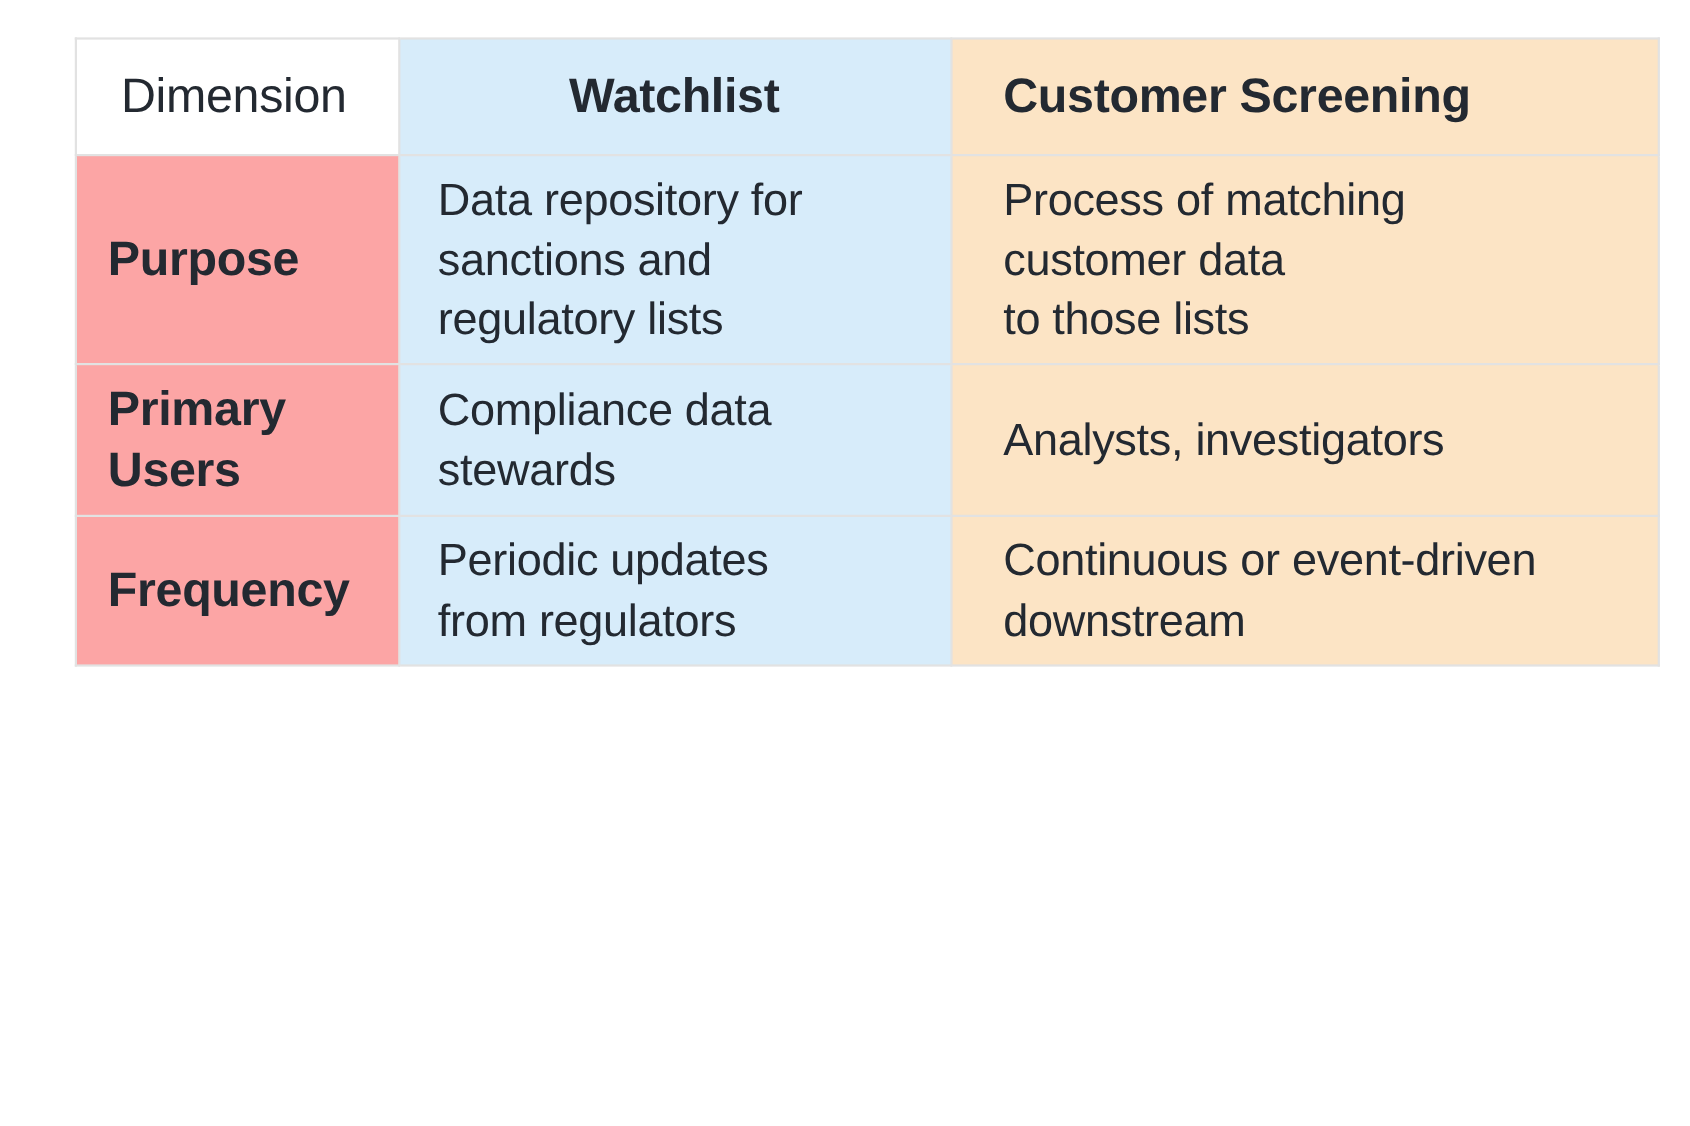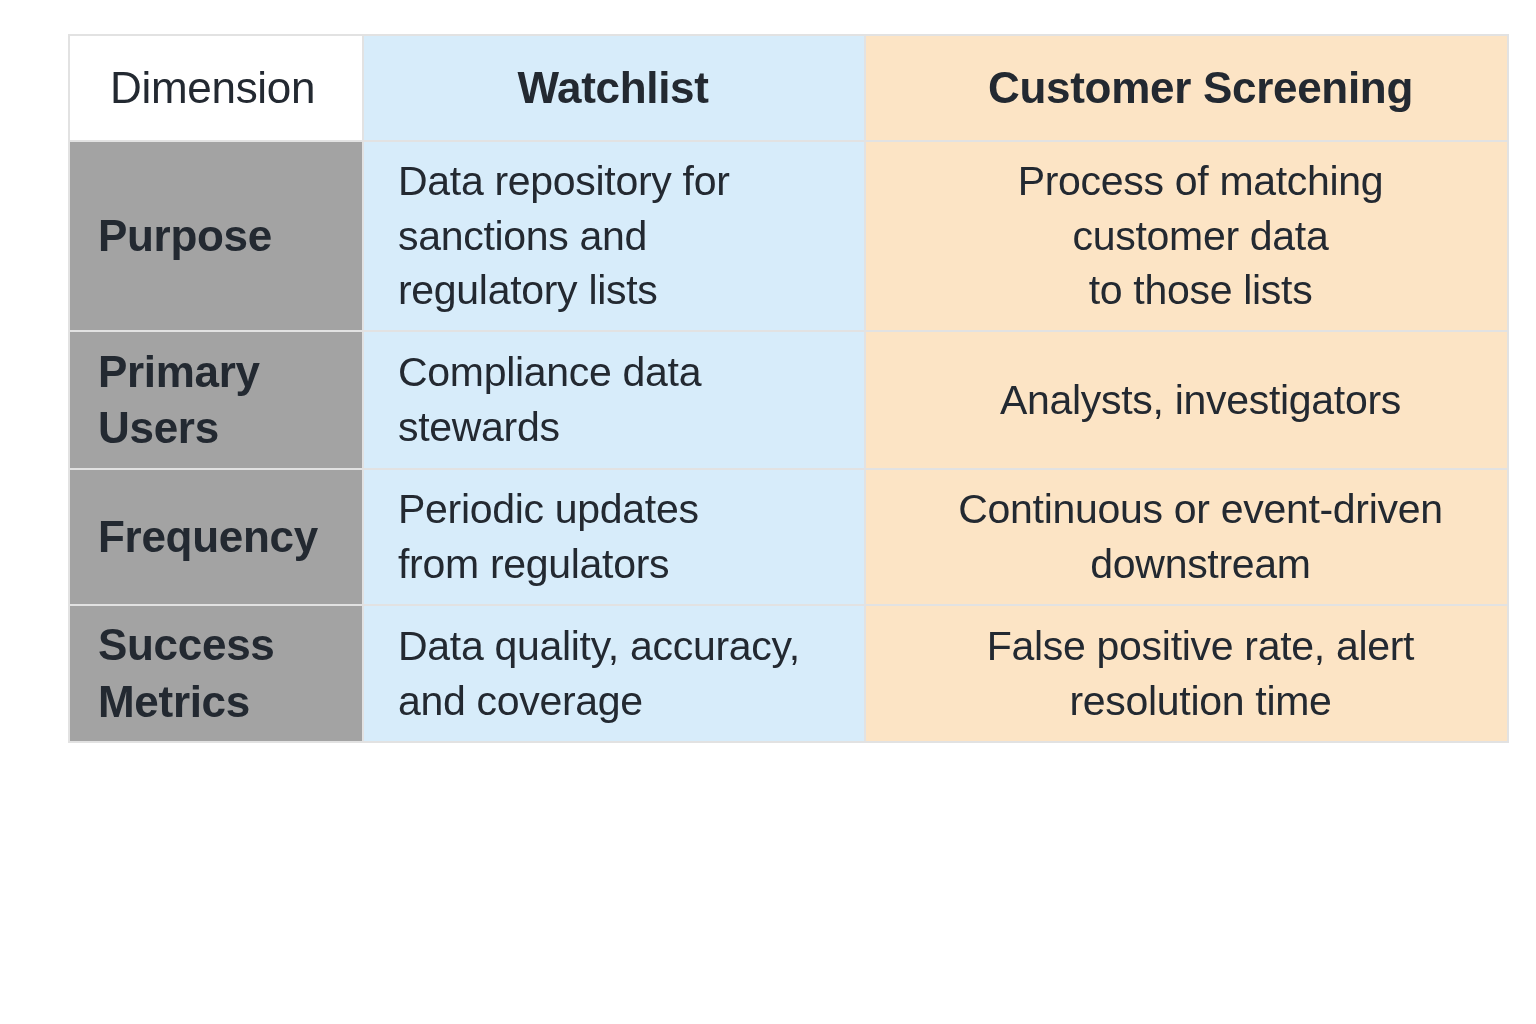--- a/index.html
+++ b/index.html
@@ -53,26 +53,26 @@
   tbody tr:nth-child(5) { height: 136px; }
 
   thead th { font-size: 44px; font-weight: 700; padding-left: 40px; }
   thead th.col-dim { font-weight: 400; }
   thead th.col-watch { text-align: center; padding-left: 16px; }
 
   td.col-dim {
     font-weight: 700;
     font-size: 44px;
     line-height: 1.28;
-    background: #a3a3a3;
+    background: #fca5a5;
   }
   .col-watch  { background: var(--blue); }
   .col-screen { background: var(--orange); }
   td.col-watch  { padding-left: 34px; }
-  td.col-screen, thead th.col-screen { padding-left: 46px; text-align: center; }
+  td.col-screen, thead th.col-screen { padding-left: 46px; }
 </style>
 </head>
 <body>
 
 <div class="page">
 
   <table class="cmp">
     <colgroup>
       <col style="width:294px">
       <col style="width:502px">
@@ -102,23 +102,15 @@
 stewards</td>
         <td class="col-screen">Analysts, investigators</td>
       </tr>
       <tr>
         <td class="col-dim">Frequency</td>
         <td class="col-watch">Periodic updates
 from regulators</td>
         <td class="col-screen">Continuous or event-driven
 downstream</td>
       </tr>
-      <tr>
-        <td class="col-dim">Success
-Metrics</td>
-        <td class="col-watch">Data quality, accuracy,
-and coverage</td>
-        <td class="col-screen">False positive rate, alert
-resolution time</td>
-      </tr>
     </tbody>
   </table>
 </div>
 
 </body></html>

